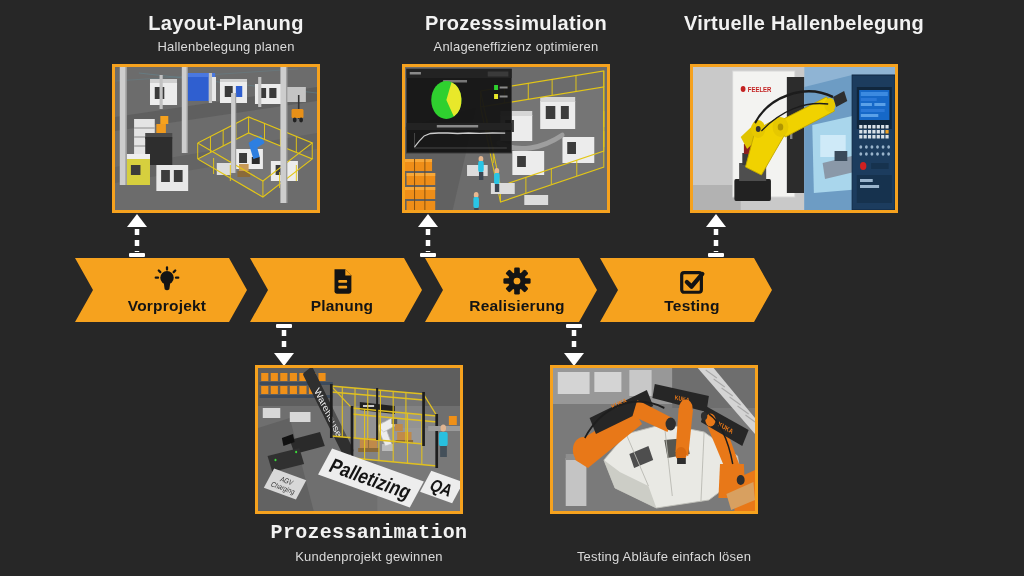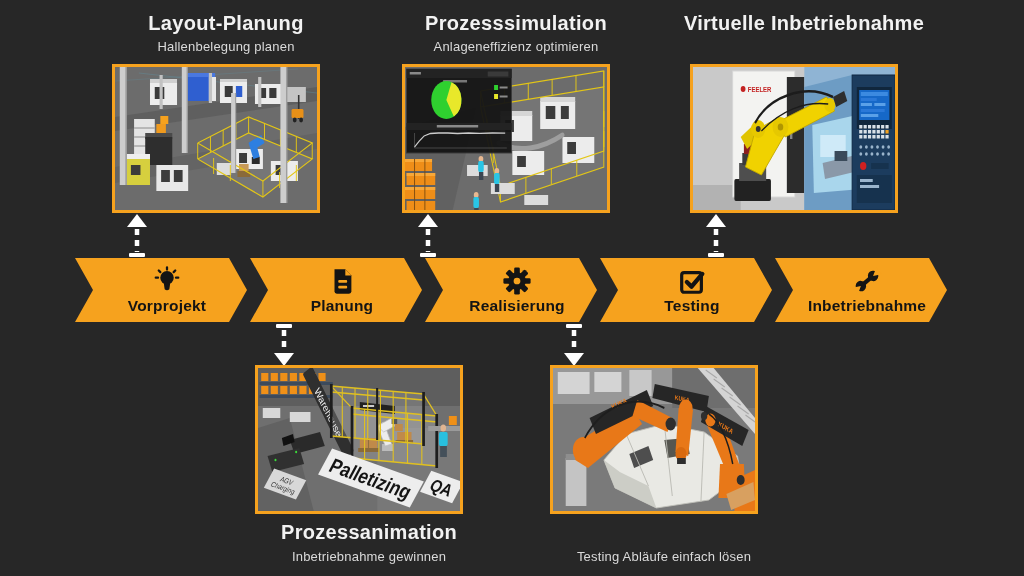--- a/index.html
+++ b/index.html
@@ -19,21 +19,21 @@
   .feature .subtitle{
     position:absolute;left:-60px;right:-60px;margin:0;text-align:center;
     font-size:13px;font-weight:400;color:var(--subtitle);letter-spacing:.2px;white-space:nowrap;
   }
   .feature.top{top:0;height:213px;}
   .feature.top .title{top:12px;}
   .feature.top .subtitle{top:39px;text-align:center;}
   .feature.top .imgbox{top:64px;}
   .feature.bottom{top:365px;height:211px;}
   .feature.bottom .imgbox{top:0;}
-  .feature.bottom .title{top:156px;}
+  .feature.bottom .title{top:156px;font-family:Liberation Mono, monospace;}
   .feature.bottom .subtitle{top:184px;}
   .imgbox{
     position:absolute;left:16px;width:208px;height:149px;box-sizing:border-box;
     border:3px solid var(--accent);background:#15803d;
   }
   .imgbox svg{display:block;width:100%;height:100%;}
   svg text{font-family:"Liberation Sans","DejaVu Sans",sans-serif;}
   .chevron{
     position:absolute;top:258px;width:172px;height:64px;background:var(--accent);
     clip-path:polygon(0 0,calc(100% - 18px) 0,100% 50%,calc(100% - 18px) 100%,0 100%,18px 50%);
@@ -238,21 +238,21 @@
             <line x1="12" y1="66" x2="12" y2="81" stroke="#5a5a5a" stroke-width="0.8"></line>
             <line x1="12" y1="81" x2="128" y2="81" stroke="#5a5a5a" stroke-width="0.8"></line>
             <polyline points="12,80 18,74 24,69 32,66.5 42,66 54,66 66,66.5 80,66 94,66.3 110,66 126,66.2" stroke="#cccccc" stroke-width="1.3" fill="none"></polyline>
           </g>
         </g>
       </svg>
     </div>
   </section>
 
   <section class="feature top" style="left:674px">
-    <h2 class="title">Virtuelle Inbetriebnahme</h2>
+    <h2 class="title">Virtuelle Hallenbelegung</h2>
     <div class="imgbox">
       <svg viewBox="0 0 254 143" preserveAspectRatio="none">
         <rect width="254" height="143" fill="#c9c9c9"></rect>
         <rect x="0" y="118" width="60" height="25" fill="#b2b2b2"></rect>
         <g>
           <rect x="50" y="4" width="78" height="126" fill="#f3f3f1" stroke="#d8d8d8"></rect>
           <circle cx="63" cy="22" r="3" fill="#c32222"></circle>
           <text x="69" y="25" font-size="7.5" font-weight="bold" fill="#c32222">FEELER</text>
           <rect x="118" y="10" width="22" height="116" fill="#2c2c2c"></rect>
           <rect x="122" y="58" width="3" height="14" fill="#888888"></rect>
@@ -391,34 +391,20 @@
           <rect x="13" y="1.5" width="6" height="7" rx="1.4" transform="rotate(270 16 16)"></rect>
           <rect x="13" y="1.5" width="6" height="7" rx="1.4" transform="rotate(315 16 16)"></rect>
           <circle cx="16" cy="16" r="9.4"></circle>
         </g>
         <circle cx="16" cy="16" r="3.6" fill="#F6A21E"></circle>
       </svg>
     </span>
     <span class="label">Realisierung</span>
   </div>
 
-  <div class="chevron" style="left:775px">
-    <span class="icon">
-      <svg width="30" height="30" viewBox="0 0 32 32">
-        <g transform="rotate(-40 16 16)">
-          <rect x="8" y="13.8" width="16" height="4.4" fill="#141414"></rect>
-          <circle cx="7.5" cy="16" r="5.6" fill="#141414"></circle>
-          <circle cx="24.5" cy="16" r="5.6" fill="#141414"></circle>
-          <polygon points="7.5,16 -0.5,11.5 -0.5,20.5" fill="#F6A21E"></polygon>
-          <polygon points="24.5,16 32.5,11.5 32.5,20.5" fill="#F6A21E"></polygon>
-        </g>
-      </svg>
-    </span>
-    <span class="label">Inbetriebnahme</span>
-  </div>
 
   <svg class="arrow" style="left:126px;top:214px" width="22" height="44" viewBox="0 0 22 44">
     <polygon points="11,0 1,13 21,13" fill="#fff"></polygon>
     <line x1="11" y1="15" x2="11" y2="38" stroke="#fff" stroke-width="4.5" stroke-dasharray="6 5"></line>
     <rect x="3" y="39" width="16" height="4" rx="1" fill="#fff"></rect>
   </svg>
   <svg class="arrow" style="left:417px;top:214px" width="22" height="44" viewBox="0 0 22 44">
     <polygon points="11,0 1,13 21,13" fill="#fff"></polygon>
     <line x1="11" y1="15" x2="11" y2="38" stroke="#fff" stroke-width="4.5" stroke-dasharray="6 5"></line>
     <rect x="3" y="39" width="16" height="4" rx="1" fill="#fff"></rect>
@@ -542,21 +528,21 @@
         <g>
           <rect x="214" y="58" width="40" height="5" fill="#9a9a9a"></rect>
           <rect x="240" y="48" width="10" height="9" fill="#ef9018"></rect>
           <circle cx="233" cy="60" r="3.5" fill="#e0b490"></circle>
           <rect x="227.5" y="64" width="11" height="14" rx="2" fill="#28c0e0"></rect>
           <rect x="229" y="78" width="8.5" height="11" fill="#44505a"></rect>
         </g>
       </svg>
     </div>
     <h2 class="title">Prozessanimation</h2>
-    <p class="subtitle">Inbetriebnahme gewinnen</p>
+    <p class="subtitle">Kundenprojekt gewinnen</p>
   </section>
 
   <section class="feature bottom" style="left:534px">
     <div class="imgbox">
       <svg viewBox="0 0 254 143" preserveAspectRatio="none">
         <rect width="254" height="143" fill="#7a7a7a"></rect>
         <rect x="0" y="0" width="150" height="36" fill="#989898"></rect>
         <rect x="6" y="4" width="40" height="22" fill="#d4d4d4"></rect>
           <rect x="52" y="4" width="34" height="20" fill="#d4d4d4"></rect>
           <rect x="96" y="2" width="28" height="26" fill="#c8c8c8"></rect>

